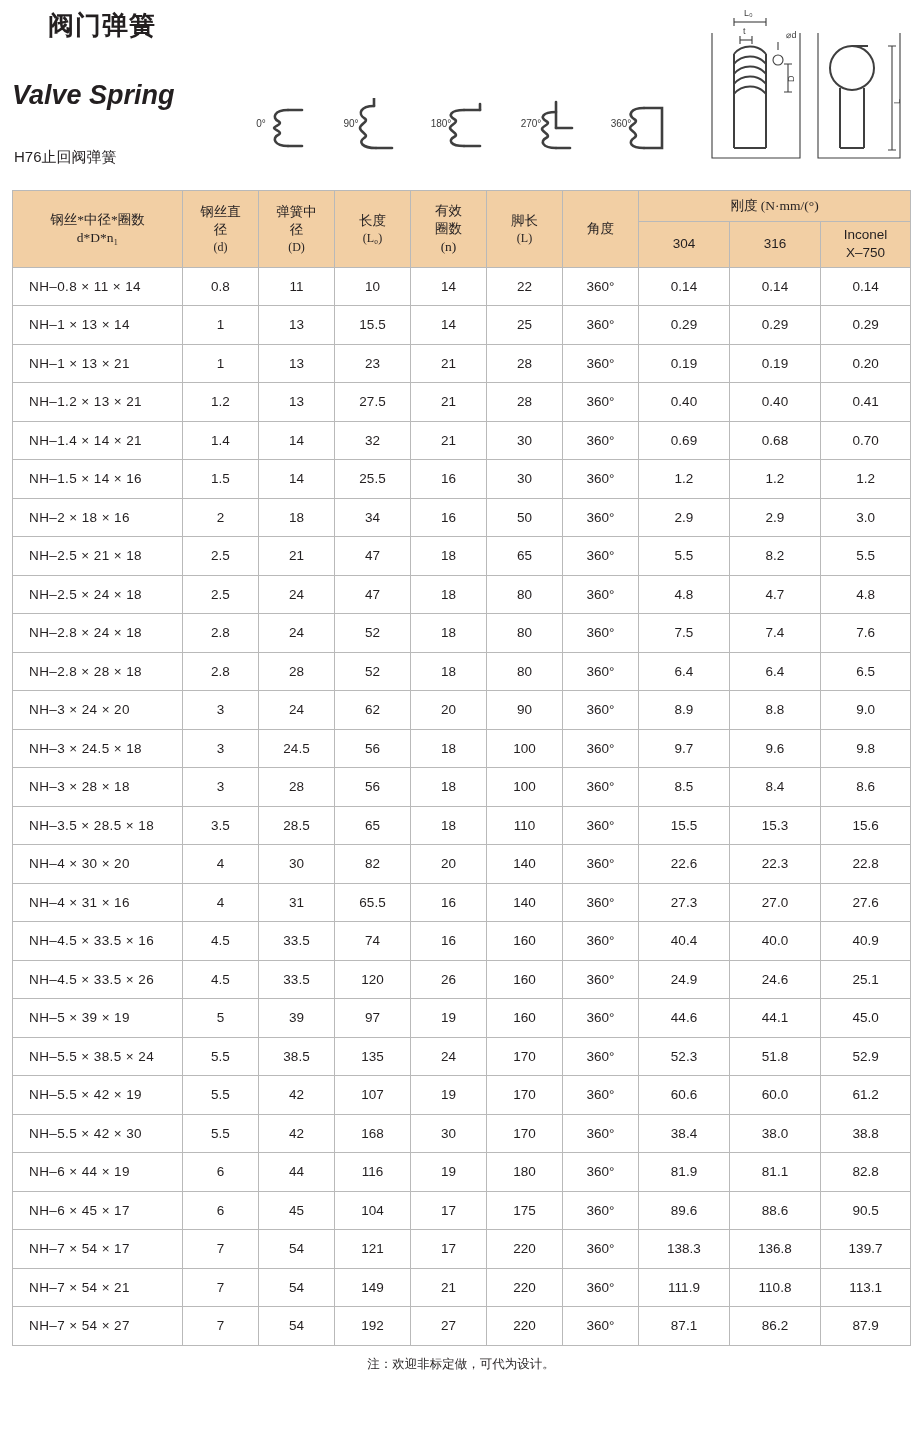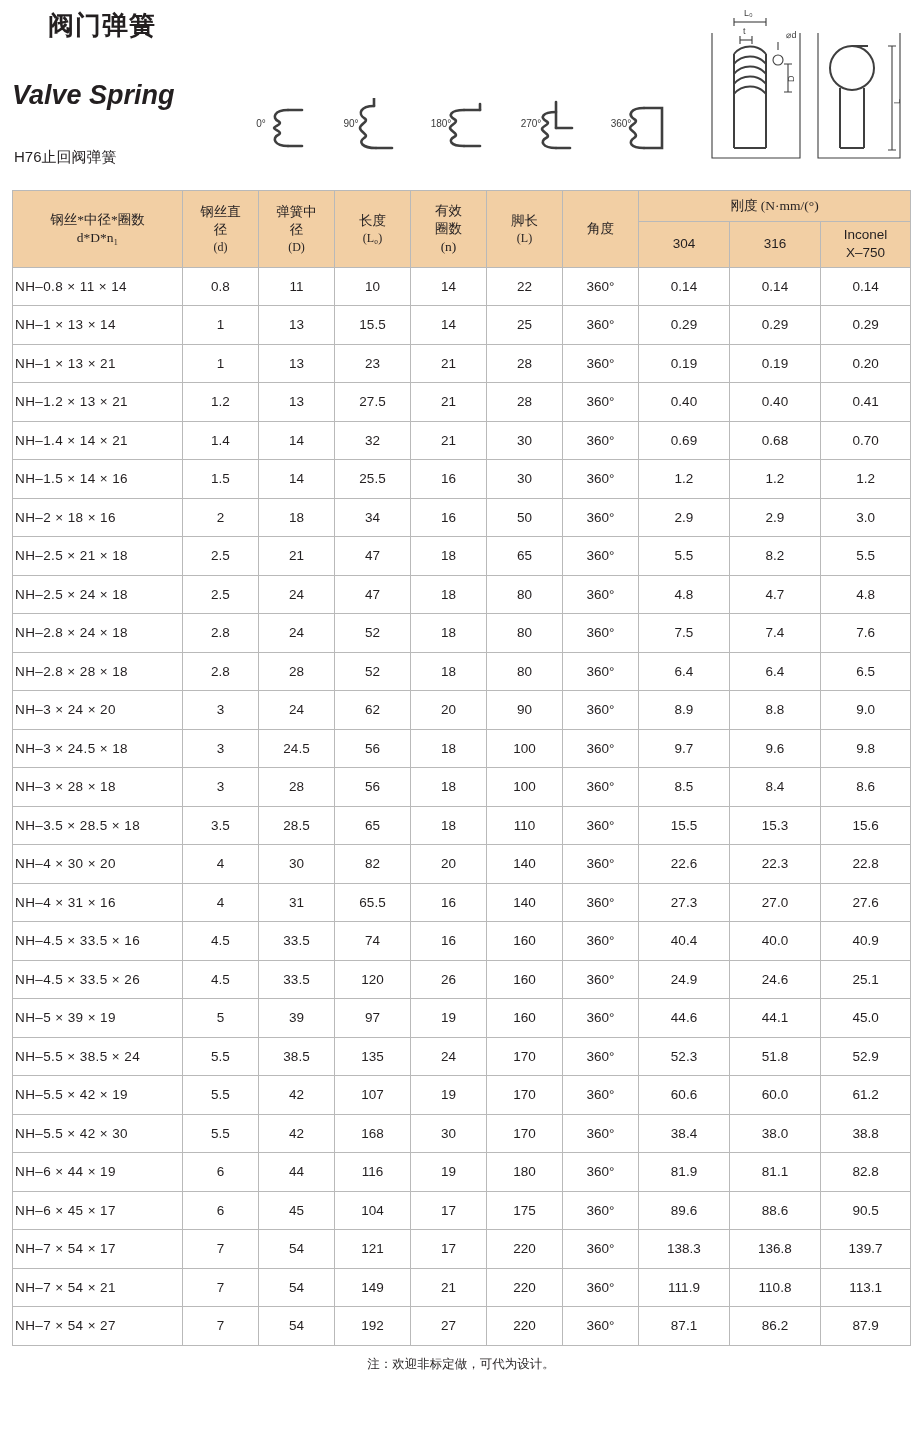--- a/index.html
+++ b/index.html
@@ -112,21 +112,21 @@
     padding: 6px 17px;
     font-family: Liberation Serif, serif;
   }
   tbody td {
     height: 37.5px;
     padding: 0 2px;
     font-size: 13.5px;
   }
   tbody td.model {
     text-align: left;
-    padding-left: 2px;
+    padding-left: 16px;
     letter-spacing: 0.4px;
   }
   .sub {
     font-size: 12px;
   }
   .footnote {
     margin-top: 10px;
     font-size: 12.5px;
     color: #231f20;
     text-align: center;

